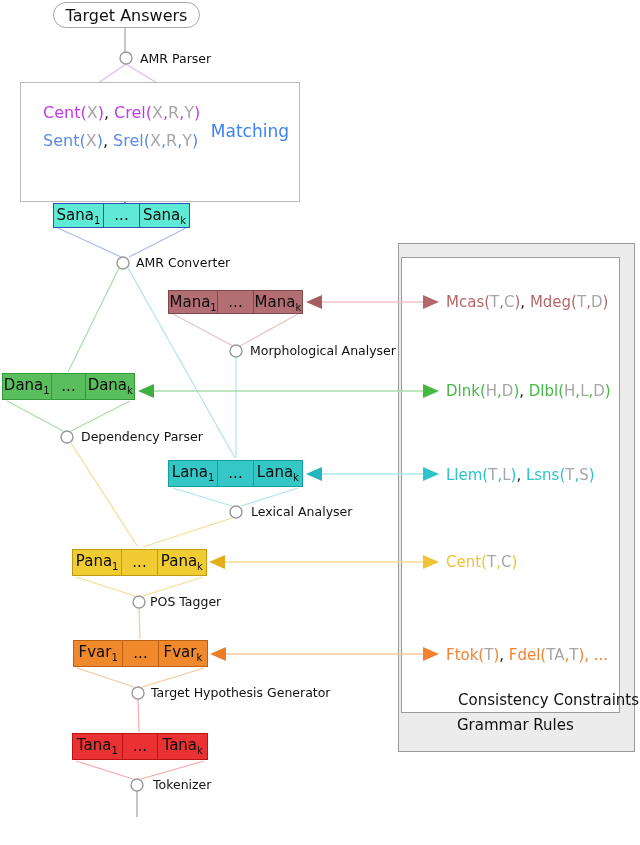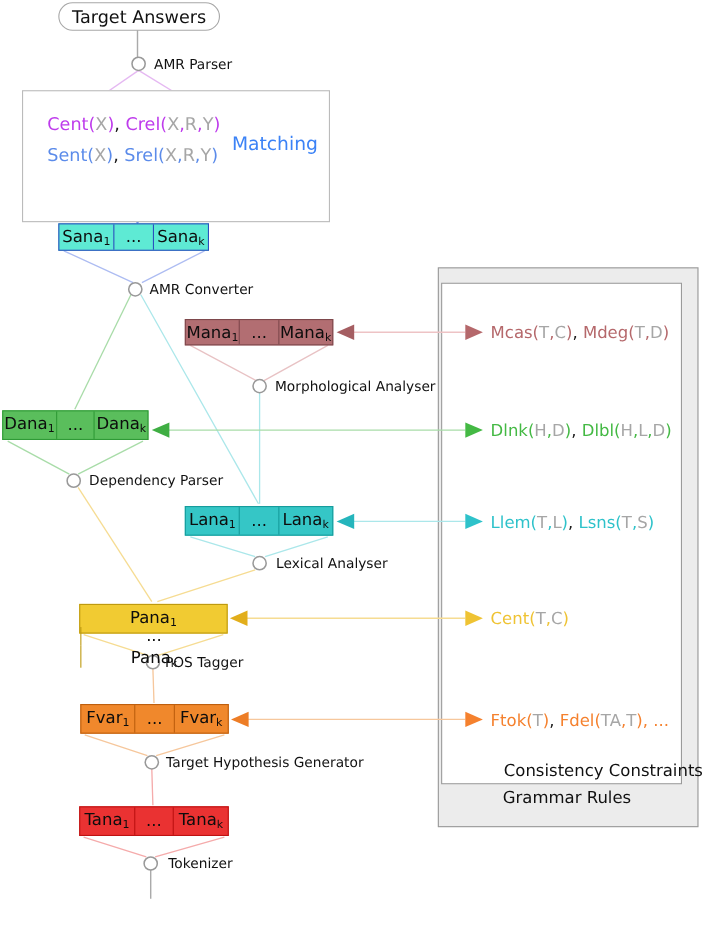--- a/index.html
+++ b/index.html
@@ -222,21 +222,21 @@
       </div>
     <div class="cell mid">
         <span>...</span>
       </div>
     <div class="cell">
         <span>Lana</span>
         <span class="sub">k</span>
       </div>
   </div>
 
-  <div class="fact-row row-pana" style="left:72px;top:549px;width:135px;height:27px;flex-direction:column;">
+  <div class="fact-row row-pana" style="left:72px;top:549px;width:135px;height:27px;">
     <div class="cell">
         <span>Pana</span>
         <span class="sub">1</span>
       </div>
     <div class="cell mid">
         <span>...</span>
       </div>
     <div class="cell">
         <span>Pana</span>
         <span class="sub">k</span>

